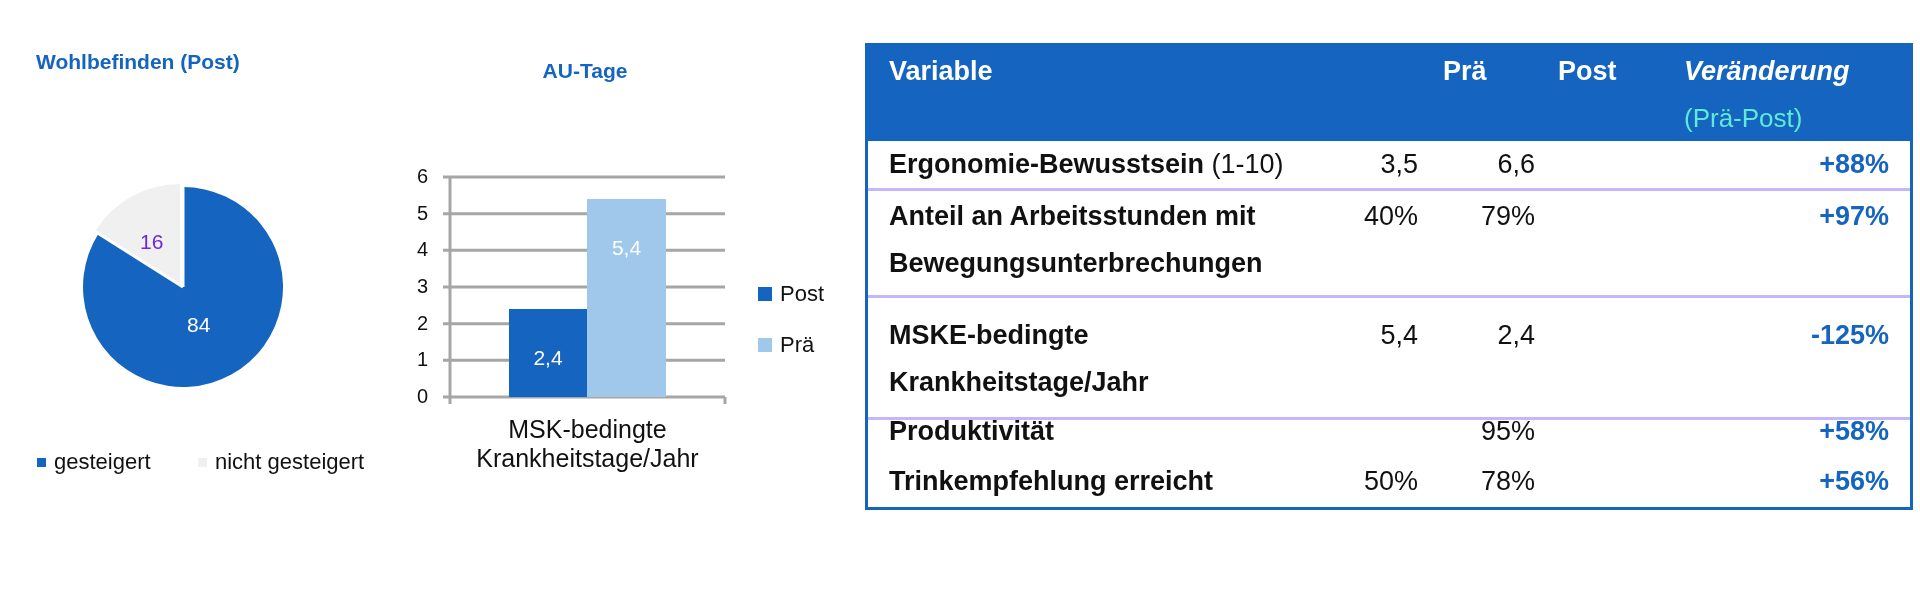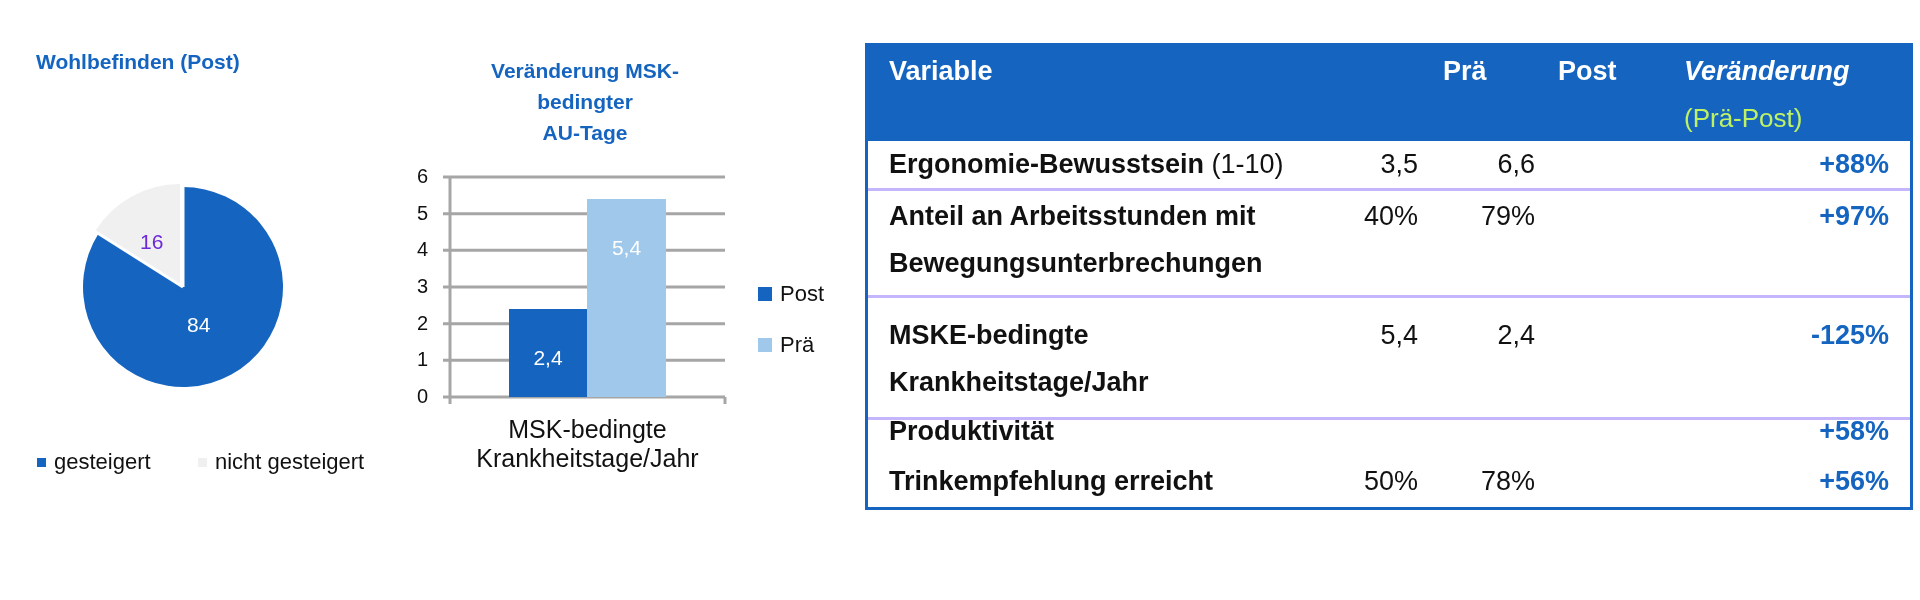--- a/index.html
+++ b/index.html
@@ -10,21 +10,21 @@
   .bar-title { left:455px; top:55px; width:260px; text-align:center; line-height:31px; }
   .legend-sq { display:inline-block; width:11px; height:11px; vertical-align:middle; margin-right:8px; }
   .legend-item { font-size:22px; color:#111; display:flex; align-items:center; }
   .ytick { font-size:20px; width:20px; text-align:right; color:#111; }
   .datalabel { font-size:21px; color:#fff; text-align:center; }
   .xlabel { font-size:25px; text-align:center; line-height:29px; }
   
   .tbl { left:865px; top:43px; width:1048px; height:467px; border:3px solid #1565c0; box-sizing:border-box; }
   .thead { position:absolute; left:0; top:0; right:0; height:95px; background:#1565c0; }
   .th { position:absolute; color:#fff; font-size:27px; font-weight:bold; }
-  .th-sub { position:absolute; color:#bef264; font-size:26px; }
+  .th-sub { position:absolute; color:#5eead4; font-size:26px; }
   .row { position:absolute; left:0; right:0; }
   .row-border { border-bottom:3px solid #c4b5fd; }
   .cell-var { position:absolute; left:21px; font-size:27px; font-weight:bold; line-height:47px; }
   .cell-var .light { font-weight:normal; }
   .cell-num { position:absolute; font-size:27px; text-align:right; width:100px; line-height:47px; }
   .cell-chg { position:absolute; right:21px; font-size:27px; font-weight:bold; color:#1565c0; text-align:right; line-height:47px; }
 </style>
 </head>
 <body>
 
@@ -43,21 +43,20 @@
 <div class="abs legend-item" style="left:37px;top:449px;">
   <span class="legend-sq" style="background:#1565c0;width:9px;height:9px;"></span>
   <span>gesteigert</span>
 </div>
 <div class="abs legend-item" style="left:198px;top:449px;">
   <span class="legend-sq" style="background:#f0f0f0;width:9px;height:9px;"></span>
   <span>nicht gesteigert</span>
 </div>
 
 <div class="abs title bar-title">
-  <div>Veränderung MSK-bedingter</div>
   <div>AU-Tage</div>
 </div>
 
 <svg class="abs" style="left:0;top:0" width="900" height="460">
 
   <g stroke="#a6a6a6" stroke-width="3">
     <line x1="443" y1="177" x2="725" y2="177"></line>
     <line x1="443" y1="213.7" x2="725" y2="213.7"></line>
     <line x1="443" y1="250.3" x2="725" y2="250.3"></line>
     <line x1="443" y1="287" x2="725" y2="287"></line>
@@ -132,20 +131,21 @@
       <div>MSKE-bedingte</div>
       <div>Krankheitstage/Jahr</div>
     </div>
     <div class="cell-num" style="left:450px;top:2px;">5,4</div>
     <div class="cell-num" style="left:567px;top:2px;">2,4</div>
     <div class="cell-chg" style="top:2px;">-125%</div>
   </div>
 
   <div class="row" style="top:362px;height:50px;">
     <div class="cell-var" style="top:0;">Produktivität</div>
+    <div class="cell-num" style="left:567px;top:0;">95%</div>
     <div class="cell-chg" style="top:0;">+58%</div>
   </div>
 
   <div class="row" style="top:412px;height:50px;">
     <div class="cell-var" style="top:0;">Trinkempfehlung erreicht</div>
     <div class="cell-num" style="left:450px;top:0;">50%</div>
     <div class="cell-num" style="left:567px;top:0;">78%</div>
     <div class="cell-chg" style="top:0;">+56%</div>
   </div>
 </div>

